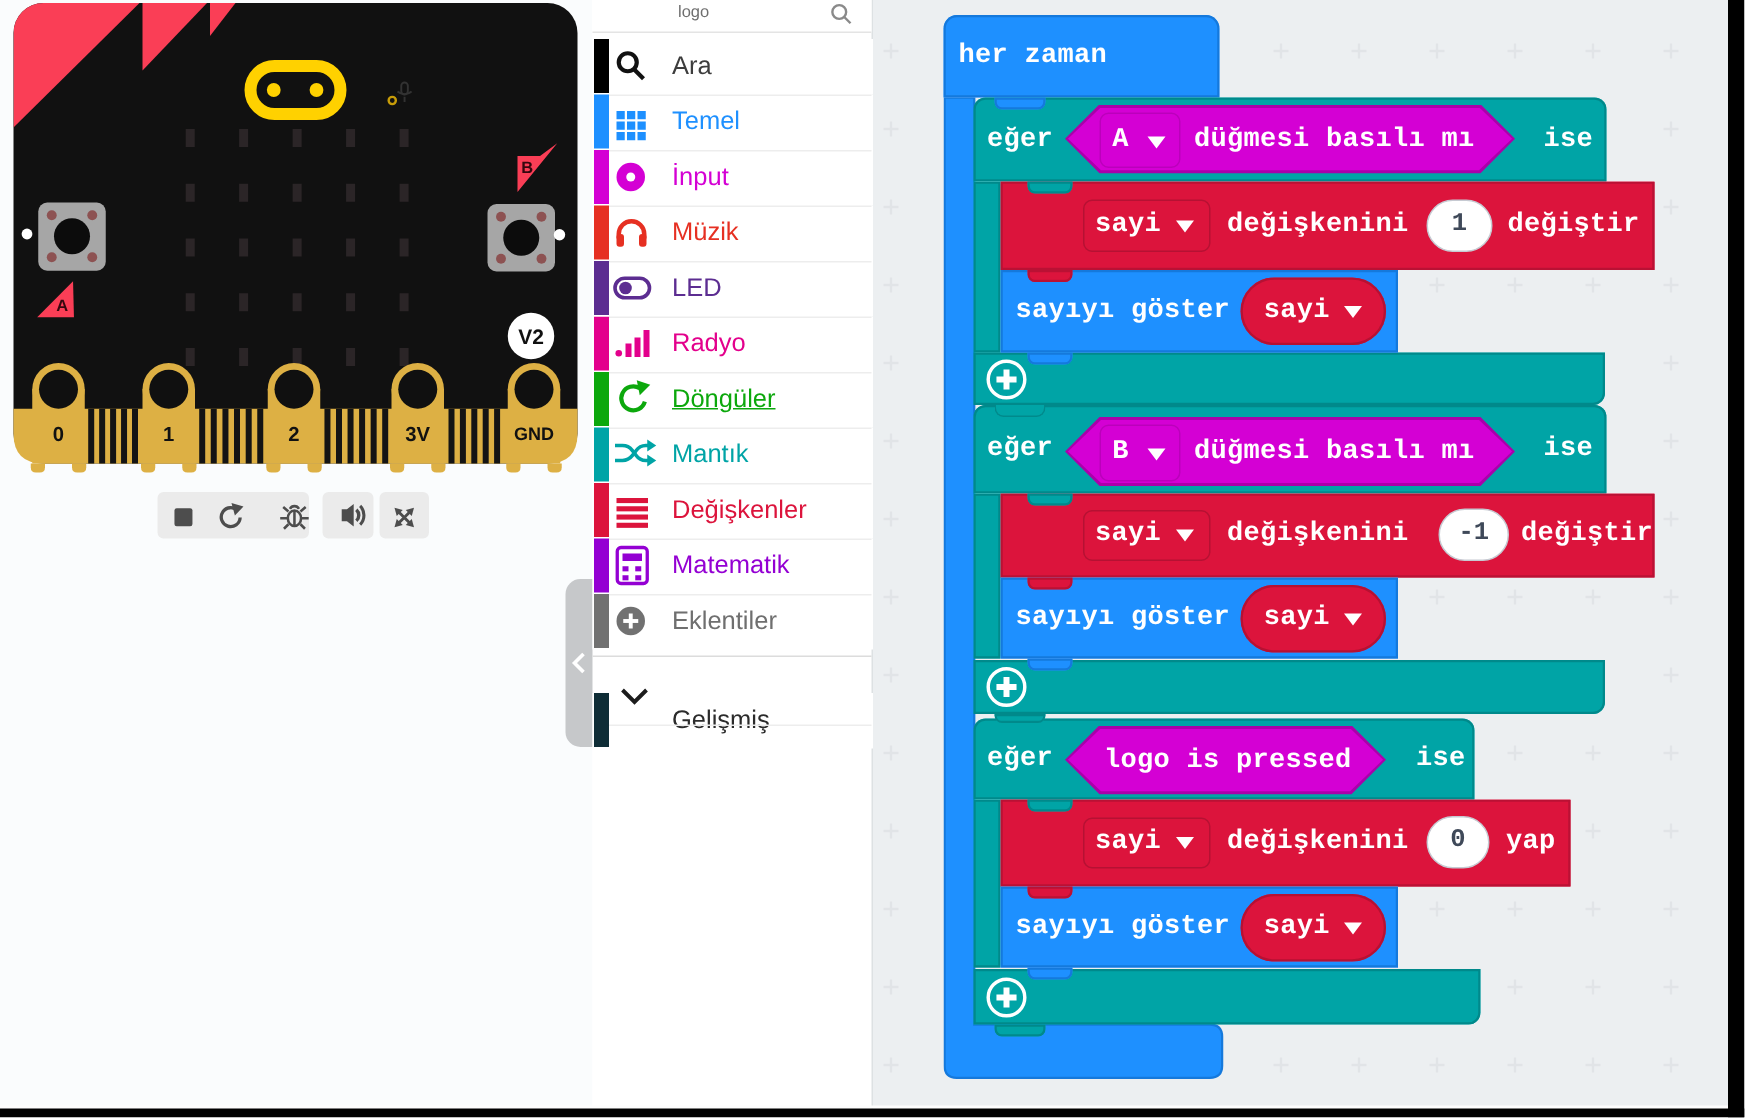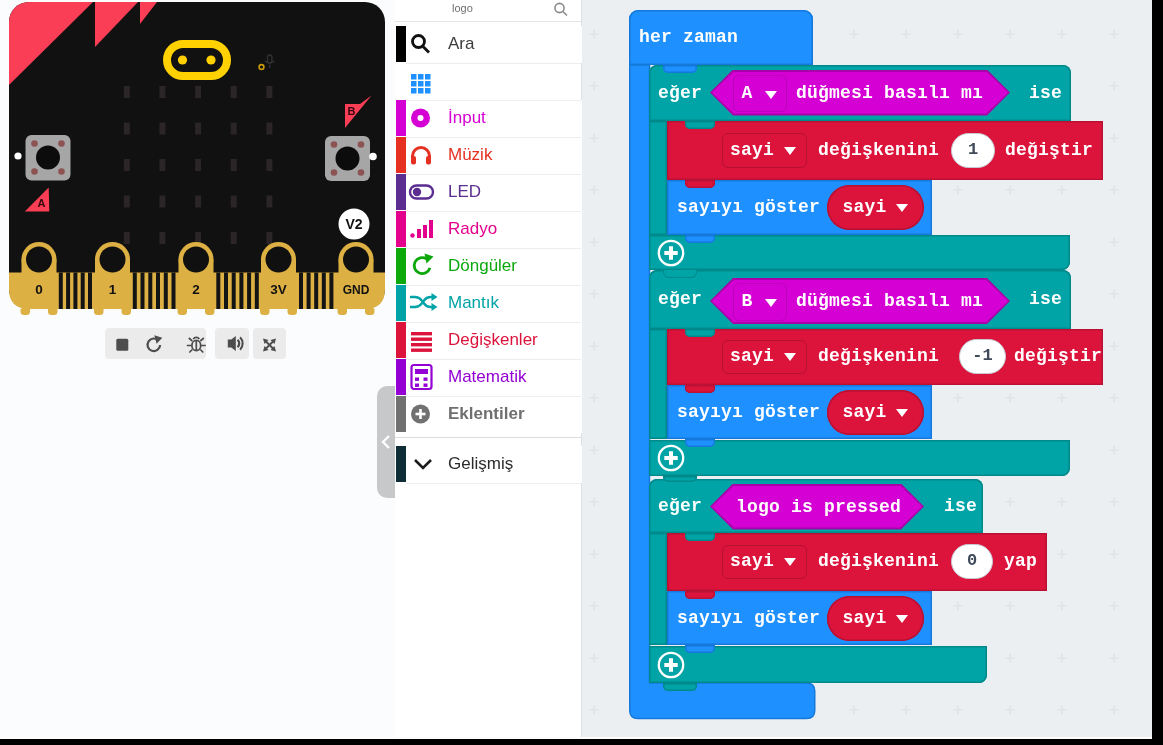--- a/index.html
+++ b/index.html
@@ -222,68 +222,72 @@
   <div class="abs" style="left:412px;top:0px;width:80px;height:17px;line-height:17px;font-size:11px;color:#6f6f6f;margin-left:40px;">logo</div>
   <svg class="abs" style="left:550px;top:0px;" width="22" height="22" viewBox="0 0 22 22">
     <circle cx="9.5" cy="8" r="4.6" fill="none" stroke="#8a8a8a" stroke-width="1.6"></circle>
     <path d="M13 11.5 L17 15.5" stroke="#8a8a8a" stroke-width="1.6"></path>
   </svg>
 
   <div class="cat" style="top:26px;">
       <div class="catbar" style="background:#000;"></div>
       <div class="catlab" style="color:#3d3d3d;">Ara</div>
     </div>
+  <div class="cat" style="top:63px;">
+      <div class="catbar" style="background:#1e90ff;"></div>
+      <div class="catlab" style="color:#1e90ff;">Temel</div>
+    </div>
   <div class="cat" style="top:100px;">
       <div class="catbar" style="background:#d400d4;"></div>
       <div class="catlab" style="color:#d400d4;">İnput</div>
     </div>
   <div class="cat" style="top:137px;">
       <div class="catbar" style="background:#e63022;"></div>
       <div class="catlab" style="color:#e63022;">Müzik</div>
     </div>
   <div class="cat" style="top:211px;">
       <div class="catbar" style="background:#e3008c;"></div>
       <div class="catlab" style="color:#e3008c;">Radyo</div>
     </div>
   <div class="cat" style="top:174px;">
       <div class="catbar" style="background:#5c2d91;"></div>
       <div class="catlab" style="color:#5c2d91;">LED</div>
     </div>
   <div class="cat" style="top:248px;">
       <div class="catbar" style="background:#0ca80c;"></div>
-      <div class="catlab" style="color:#0ca80c;">Döngüler</div>
+      <div class="catlab" style="color:#0ca80c;text-decoration:underline;">Döngüler</div>
     </div>
   <div class="cat" style="top:285px;">
       <div class="catbar" style="background:#00a4a6;"></div>
       <div class="catlab" style="color:#00a4a6;">Mantık</div>
     </div>
   <div class="cat" style="top:322px;">
       <div class="catbar" style="background:#dc143c;"></div>
       <div class="catlab" style="color:#dc143c;">Değişkenler</div>
     </div>
   <div class="cat" style="top:359px;">
       <div class="catbar" style="background:#9400d3;"></div>
       <div class="catlab" style="color:#9400d3;">Matematik</div>
     </div>
   <div class="cat" style="top:396px;">
       <div class="catbar" style="background:#717171;"></div>
-      <div class="catlab" style="color:#6f6f6f;font-weight:bold;">Eklentiler</div>
+      <div class="catlab" style="color:#6f6f6f;">Eklentiler</div>
     </div>
   <div class="catline" style="top:62.5px;"></div>
   <div class="catline" style="top:99.5px;"></div>
   <div class="catline" style="top:136.5px;"></div>
   <div class="catline" style="top:173.5px;"></div>
   <div class="catline" style="top:210.5px;"></div>
   <div class="catline" style="top:247.5px;"></div>
   <div class="catline" style="top:284.5px;"></div>
   <div class="catline" style="top:321.5px;"></div>
   <div class="catline" style="top:358.5px;"></div>
   <div class="catline" style="top:395.5px;"></div>
   <div class="abs" style="left:395px;top:437px;width:186px;height:1px;background:#dcdcdc;"></div>
-  <div class="cat" style="top:446px;">
+  <div class="cat" style="top:462px;">
       <div class="catbar" style="background:#0f2d36;"></div>
       <div class="catlab" style="color:#2b2b2b;">Gelişmiş</div>
     </div>
   <div class="catline" style="top:482.5px;"></div>
 
   <svg class="abs" style="left:406px;top:26px;" width="40" height="460" viewBox="0 0 40 460">
 
     <g stroke="#111" stroke-width="2.8" fill="none">
       <circle cx="12.5" cy="15.5" r="6"></circle>
       <path d="M17 20.5 L23 26.5"></path>

